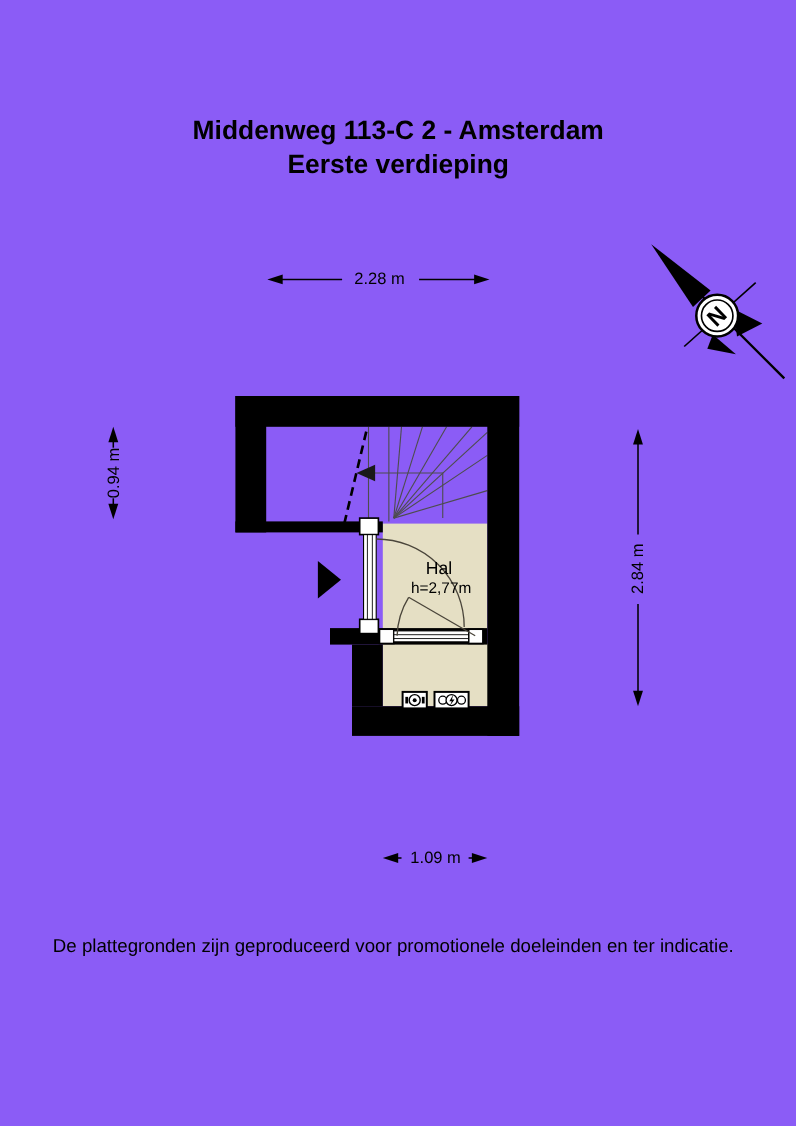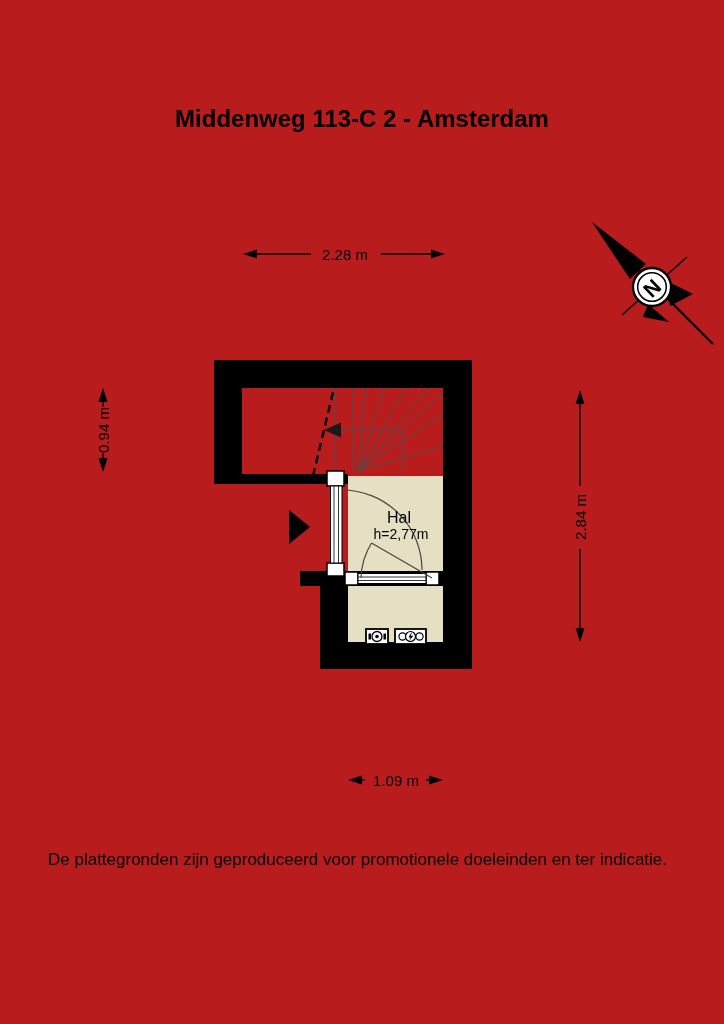--- a/index.html
+++ b/index.html
@@ -1,19 +1,19 @@
 <!DOCTYPE html>
 <html><head>
 <meta charset="utf-8">
 <style>
   html,body{margin:0;padding:0;background:#ffffff;}
   .page{
     position:relative;
     width:724px;height:1024px;
-    background:#b91c1c;
+    background:#8b5cf6;
     font-family:"Liberation Sans", sans-serif;
     overflow:hidden;
   }
   .title{
     position:absolute;top:103px;left:0;width:724px;
     text-align:center;
     font-weight:bold;font-size:24px;line-height:31px;color:#000;
   }
   .plan-svg{position:absolute;top:0;left:0;}
   .plan-svg text{font-family:"Liberation Sans", sans-serif;fill:#000;}
@@ -27,20 +27,21 @@
   .dimline{stroke:#000;stroke-width:1.4;}
   .dimtext{font-size:15px;}
 </style>
 </head>
 <body>
 
 <div class="page">
 
   <div class="title">
     <div>Middenweg 113-C 2 - Amsterdam</div>
+    <div>Eerste verdieping</div>
   </div>
 
   <svg class="plan-svg" width="724" height="1024" viewBox="0 0 724 1024">
 
     <g fill="#e5dfc4">
       <rect x="348" y="476" width="95" height="96"></rect>
       <rect x="348" y="585" width="97" height="57"></rect>
     </g>
 
     <g>

